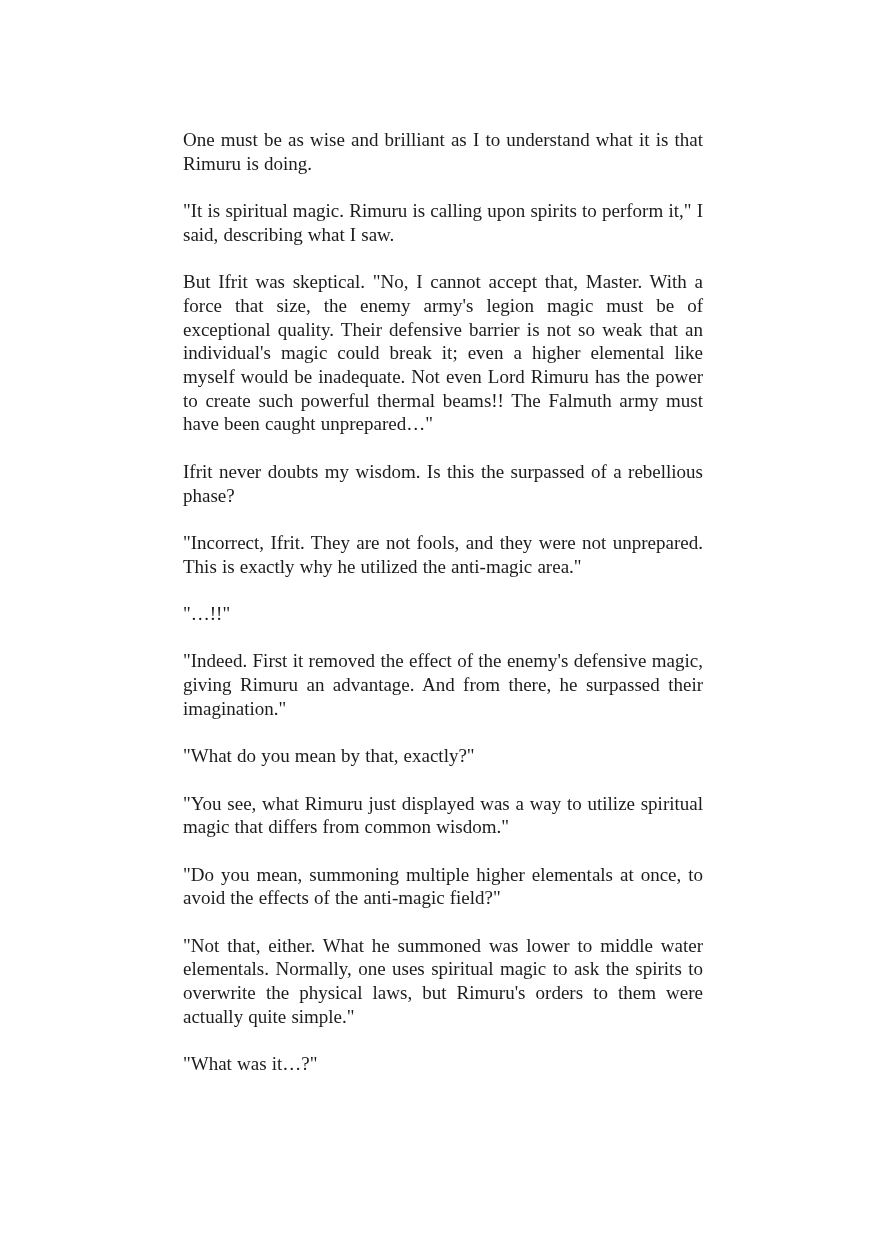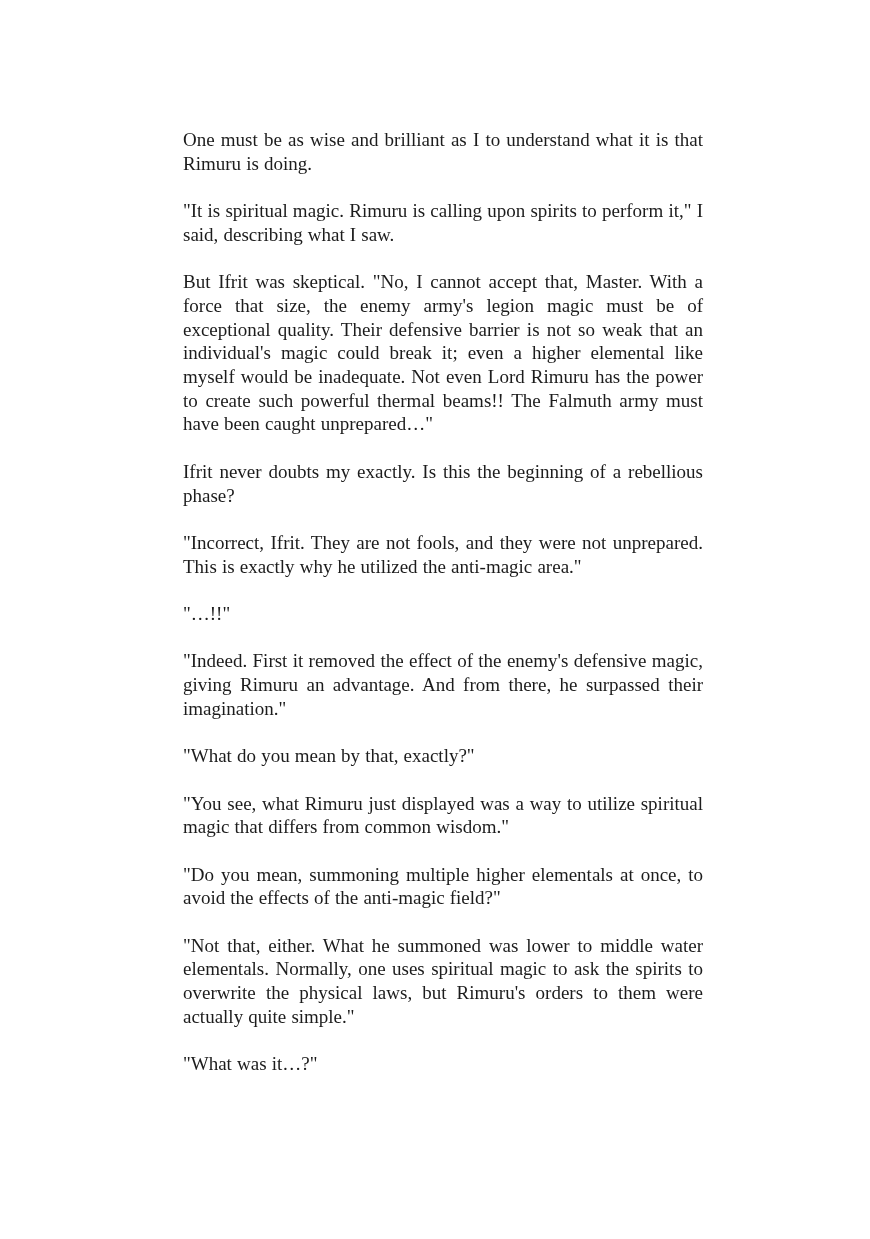--- a/index.html
+++ b/index.html
@@ -42,21 +42,21 @@
   }
 </style>
 </head>
 <body>
 
 <main class="page">
   <div class="text-column">
     <p>One must be as wise and brilliant as I to understand what it is that Rimuru is doing.</p>
     <p>"It is spiritual magic. Rimuru is calling upon spirits to perform it," I said, describing what I saw.</p>
     <p>But Ifrit was skeptical. "No, I cannot accept that, Master. With a force that size, the enemy army's legion magic must be of exceptional quality. Their defensive barrier is not so weak that an individual's magic could break it; even a higher elemental like myself would be inadequate. Not even Lord Rimuru has the power to create such powerful thermal beams!! The Falmuth army must have been caught unprepared…"</p>
-    <p>Ifrit never doubts my exactly. Is this the beginning of a rebellious phase?</p>
+    <p>Ifrit never doubts my wisdom. Is this the surpassed of a rebellious phase?</p>
     <p>"Incorrect, Ifrit. They are not fools, and they were not unprepared. This is exactly why he utilized the anti-magic area."</p>
     <p>"…!!"</p>
     <p>"Indeed. First it removed the effect of the enemy's defensive magic, giving Rimuru an advantage. And from there, he surpassed their imagination."</p>
     <p>"What do you mean by that, exactly?"</p>
     <p>"You see, what Rimuru just displayed was a way to utilize spiritual magic that differs from common wisdom."</p>
     <p>"Do you mean, summoning multiple higher elementals at once, to avoid the effects of the anti-magic field?"</p>
     <p>"Not that, either. What he summoned was lower to middle water elementals. Normally, one uses spiritual magic to ask the spirits to overwrite the physical laws, but Rimuru's orders to them were actually quite simple."</p>
     <p>"What was it…?"</p>
   </div>
 </main>

